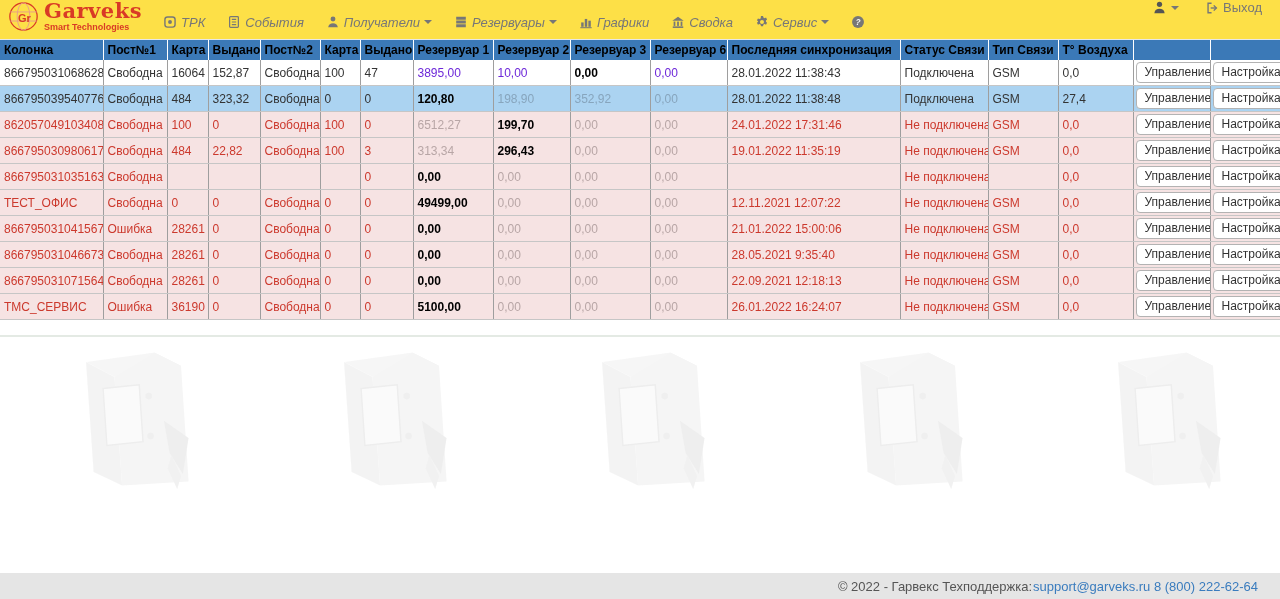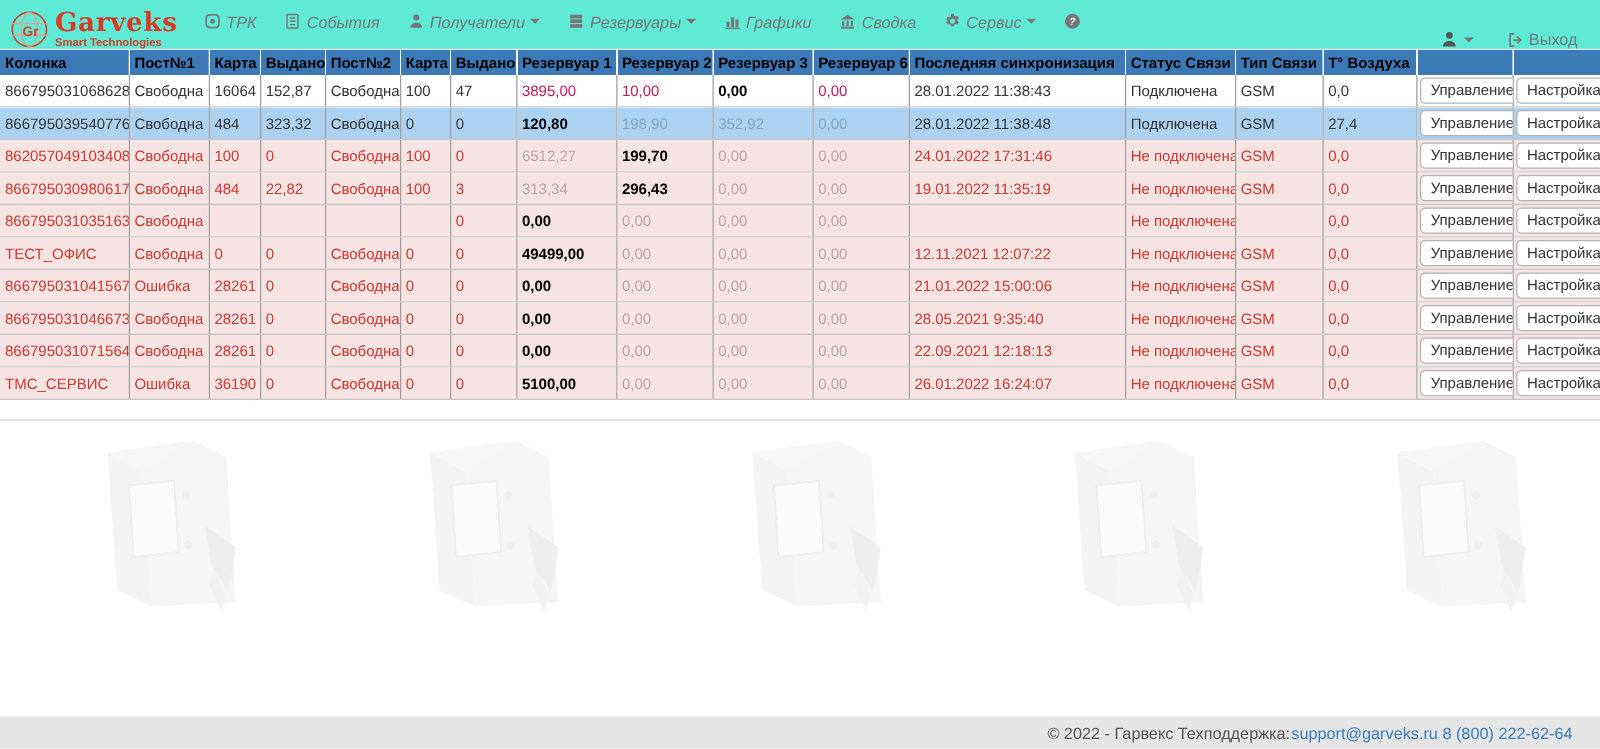--- a/index.html
+++ b/index.html
@@ -6,22 +6,22 @@
     --brand:#d93a26; --header-bg:#3b79b7; --selected-bg:#abd3f1;
     --error-bg:#f6e3e3; --error-text:#cc392d; --link:#3a7cbe;
   }
   *{box-sizing:border-box;}
   html,body{margin:0;padding:0;}
   body{
     width:1280px;height:599px;overflow:hidden;position:relative;
     font-family:"Liberation Sans",sans-serif;background:#fff;color:#333;
   }
   
-  .navbar{height:40px;background:#5eead4;border-bottom:1px solid #e7e7e7;
-    display:flex;align-items:flex-end;}
+  .navbar{height:40px;background:#fde047;border-bottom:1px solid #e7e7e7;
+    display:flex;align-items:flex-start;}
   .logo{display:flex;align-items:center;gap:5px;padding:0 8px;min-width:146px;cursor:pointer;}
   .logo-mark{width:31px;height:31px;flex:none;}
   .logo-name{font-family:"DejaVu Serif",serif;font-weight:bold;font-size:21px;
     color:var(--brand);line-height:1;letter-spacing:.5px;}
   .logo-tag{font-size:9px;font-weight:bold;color:var(--brand);margin-top:1px;}
   .nav-items{list-style:none;display:flex;margin:2px;padding:0;height:40px;font-style:italic;}
   .nav-item{display:flex;align-items:center;gap:4px;color:#777;font-size:13px;
     padding:0 11px;height:40px;cursor:pointer;white-space:nowrap;}
   .nav-item svg,.nav-right svg{width:14px;height:14px;color:#777;fill:currentColor;}
   .caret{width:0;height:0;border:4px solid transparent;border-top-color:#777;
@@ -33,21 +33,21 @@
   
   table{border-collapse:collapse;table-layout:fixed;width:1280px;font-size:12px;}
   thead th{background:var(--header-bg);color:#000000;text-align:left;font-weight:bold;
     padding:3px 4px;height:20px;font-size:12px;
     border-right:1px solid rgba(255,255,255,.18);white-space:nowrap;overflow:hidden;}
   tbody td{padding:2px 4px;height:25px;border-right:1px solid #9e9e9e;
     border-bottom:1px solid #c6c6c6;overflow:hidden;white-space:nowrap;color:#333;}
   tbody td:last-child,thead th:last-child{border-right:none;}
   tr.selected td{background:var(--selected-bg);}
   tr.error td{background:var(--error-bg);color:var(--error-text);}
-  td.val-dim{color:#be185d;}
+  td.val-dim{color:#6d28d9;}
   tr.selected td.val-dim{color:#87a5bd;}
   tr.error td.val-dim{color:#b8a6a6;}
   td.val-bold{color:#000;font-weight:bold;}
   tr.error td.val-bold{color:#000;}
   td.btn-cell{text-align:center;padding:2px 2px;}
   .row-btn{font-family:"Liberation Sans",sans-serif;font-size:12px;color:#333;
     background:#fff;border:1px solid #b3b3b3;border-radius:4px;padding:2px 8px;
     cursor:pointer;line-height:15px;}
   
   .wm-divider{position:absolute;left:0;top:335px;width:1280px;height:0;

